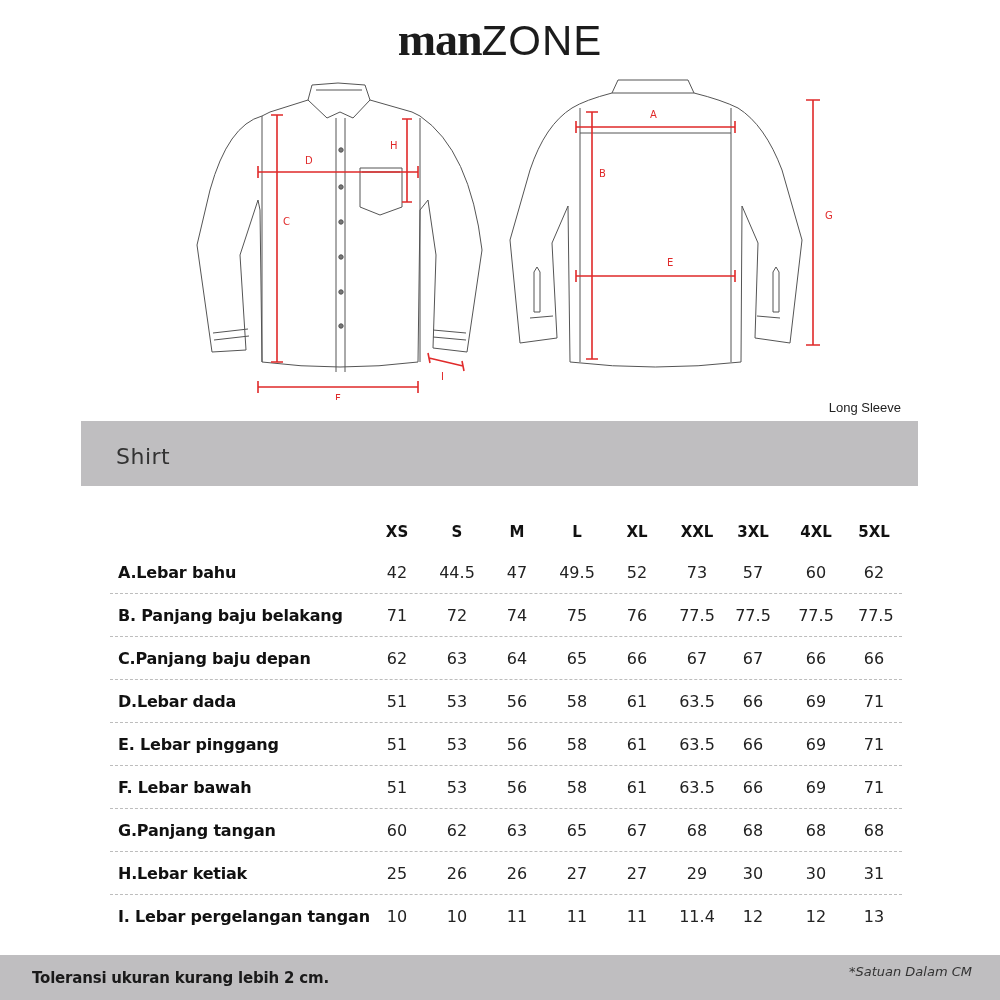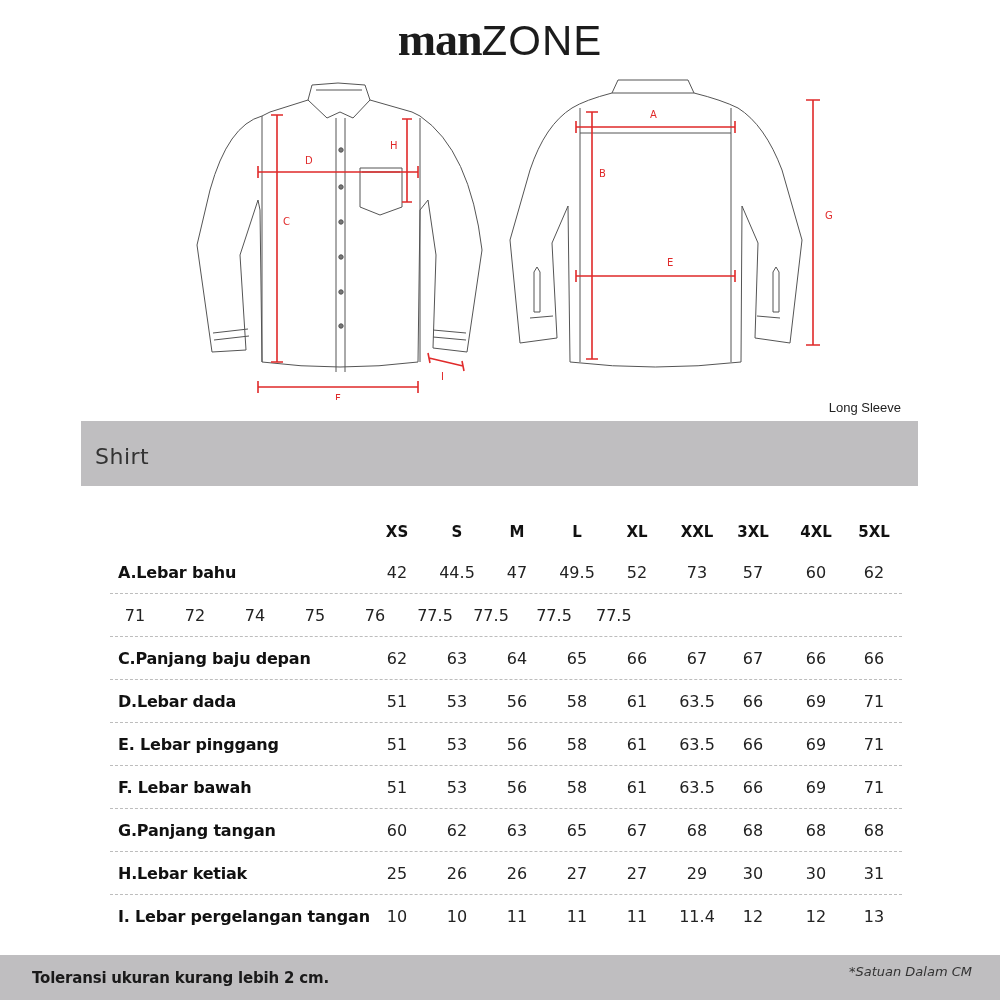--- a/index.html
+++ b/index.html
@@ -10,21 +10,21 @@
   .logo .man { font-family: Liberation Serif, serif; font-weight: 900; font-size: 46px; letter-spacing: -1px; }
   .logo .zone { font-family: "Liberation Sans", sans-serif; font-weight: 400; font-size: 42px; letter-spacing: 1px; }
 
   .illus { position: absolute; left: 0; top: 70px; width: 1000px; height: 330px; }
   .illus svg { position: absolute; left: 0; top: 0; }
 
   .long-sleeve { position: absolute; top: 400px; right: 99px; font-family: "Liberation Sans", sans-serif; font-size: 13px; color: #222; }
 
   .banner { position: absolute; top: 421px; left: 81px; width: 837px; height: 65px; display: flex; }
   .banner-left { width: 336px; height: 100%; background: #000; color: #fff; display: flex; align-items: center; padding-left: 24px; font-family: "DejaVu Sans", sans-serif; font-size: 29px; letter-spacing: 1.5px; font-weight: 400; }
-  .banner-right { flex: 1; height: 100%; background: #bfbec0; display: flex; align-items: center; justify-content: space-between; padding: 0 18px 0 14px; }
+  .banner-right { flex: 1; height: 100%; background: #bfbec0; display: flex; align-items: center; justify-content: space-between; padding: 0 18px 0 35px; }
   .banner-sub { font-family: "DejaVu Sans", sans-serif; font-size: 22px; color: #333; letter-spacing: 0.5px; margin-top: 6px; }
   .banner-fit { font-family: "DejaVu Sans", sans-serif; font-weight: 700; font-size: 29px; color: #2a2a2a; letter-spacing: 1.5px; }
 
   .size-table { position: absolute; top: 515px; left: 110px; width: 792px; }
   .tr { position: relative; display: flex; align-items: center; height: 43px; }
   .tr.header { height: 36px; align-items: flex-start; padding-top: 8px; }
   .tr.header .cell { font-family: "DejaVu Sans", sans-serif; font-weight: 700; font-size: 15px; color: #111; }
   .label { width: 262px; padding-left: 8px; font-family: "DejaVu Sans", sans-serif; font-weight: 700; font-size: 16px; color: #111; white-space: nowrap; letter-spacing: -0.2px; }
   .cell { text-align: center; font-family: "DejaVu Sans", sans-serif; font-size: 16px; color: #222; }
   .tr.data { border-bottom: 1.5px dashed #bdbdbd; }
@@ -144,20 +144,21 @@
         <div class="cell" style="width: 70px;">44.5</div>
         <div class="cell" style="width: 50px;">47</div>
         <div class="cell" style="width: 70px;">49.5</div>
         <div class="cell" style="width: 50px;">52</div>
         <div class="cell" style="width: 70px;">73</div>
         <div class="cell" style="width: 42px;">57</div>
         <div class="cell" style="width: 84px;">60</div>
         <div class="cell" style="width: 32px;">62</div>
       </div>
       <div class="tr data">
+        <div class="label">B. Panjang baju belakang</div>
         <div class="cell" style="width: 50px;">71</div>
         <div class="cell" style="width: 70px;">72</div>
         <div class="cell" style="width: 50px;">74</div>
         <div class="cell" style="width: 70px;">75</div>
         <div class="cell" style="width: 50px;">76</div>
         <div class="cell" style="width: 70px;">77.5</div>
         <div class="cell" style="width: 42px;">77.5</div>
         <div class="cell" style="width: 84px;">77.5</div>
         <div class="cell" style="width: 32px;">77.5</div>
       </div>

